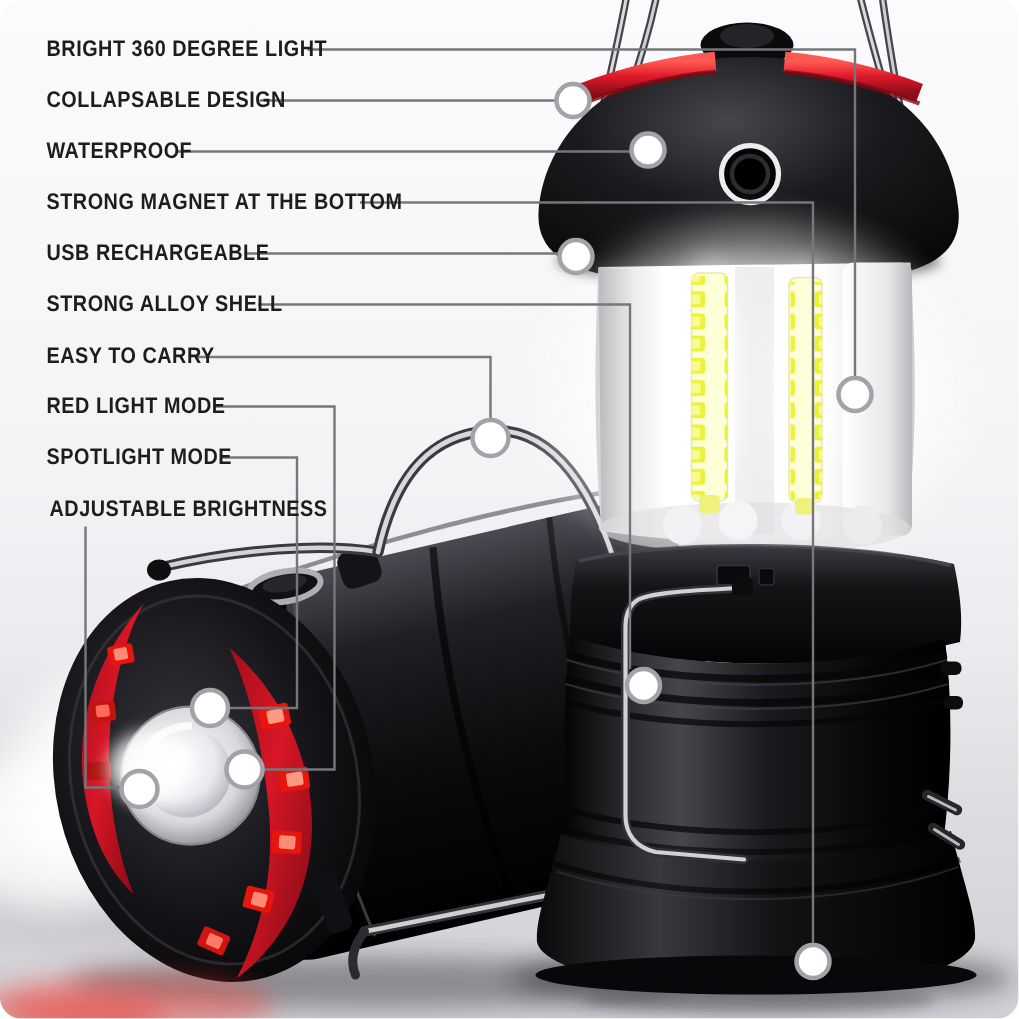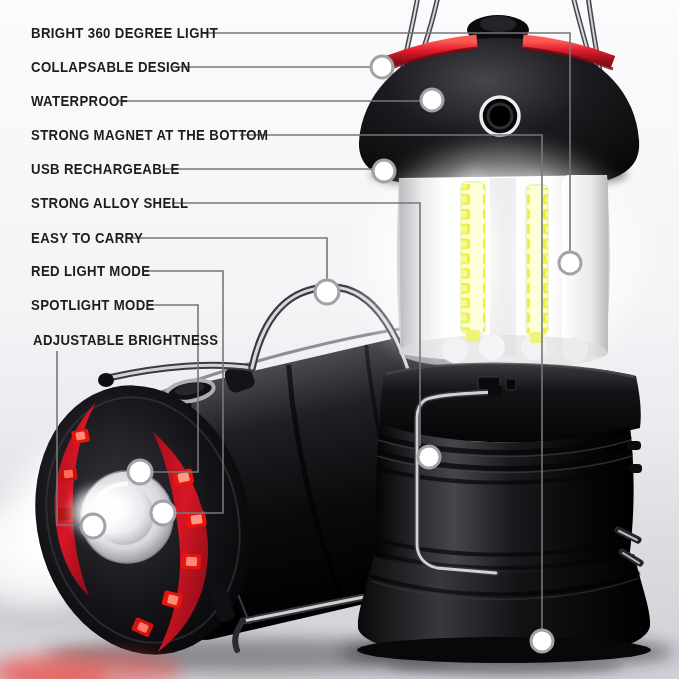--- a/index.html
+++ b/index.html
@@ -7,20 +7,21 @@
     --leader-line:#77777b;
     --dot-ring:#a2a2a8;
     --accent-red:#e01b2b;
     --led-yellow:#edf13e;
   }
   html,body{margin:0;padding:0;background:#ffffff;}
   .stage{
     position:relative;width:679px;height:679px;overflow:hidden;
     background:linear-gradient(180deg,#fbfbfd 0%,#f4f4f7 45%,#ececf0 62%,#dddde2 78%,#cfcfd5 100%);
     font-family:"Liberation Sans",sans-serif;
+    border-radius:14px;
   }
   .scene{position:absolute;left:0;top:0;}
   .labels{position:absolute;left:0;top:0;width:340px;height:360px;}
   .feature{
     position:absolute;left:31px;height:18px;line-height:18px;
     font-size:15px;font-weight:bold;letter-spacing:.4px;white-space:nowrap;
     color:var(--label-text);
     transform:scaleX(.88);transform-origin:left center;
   }
 </style>

